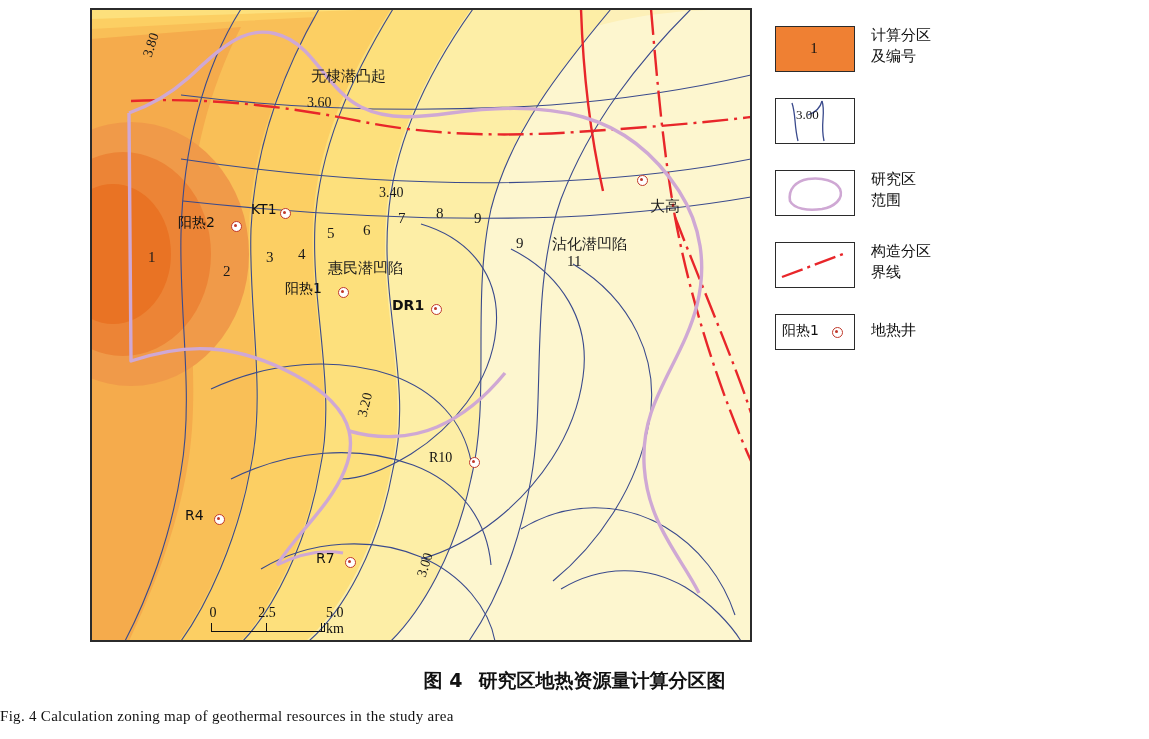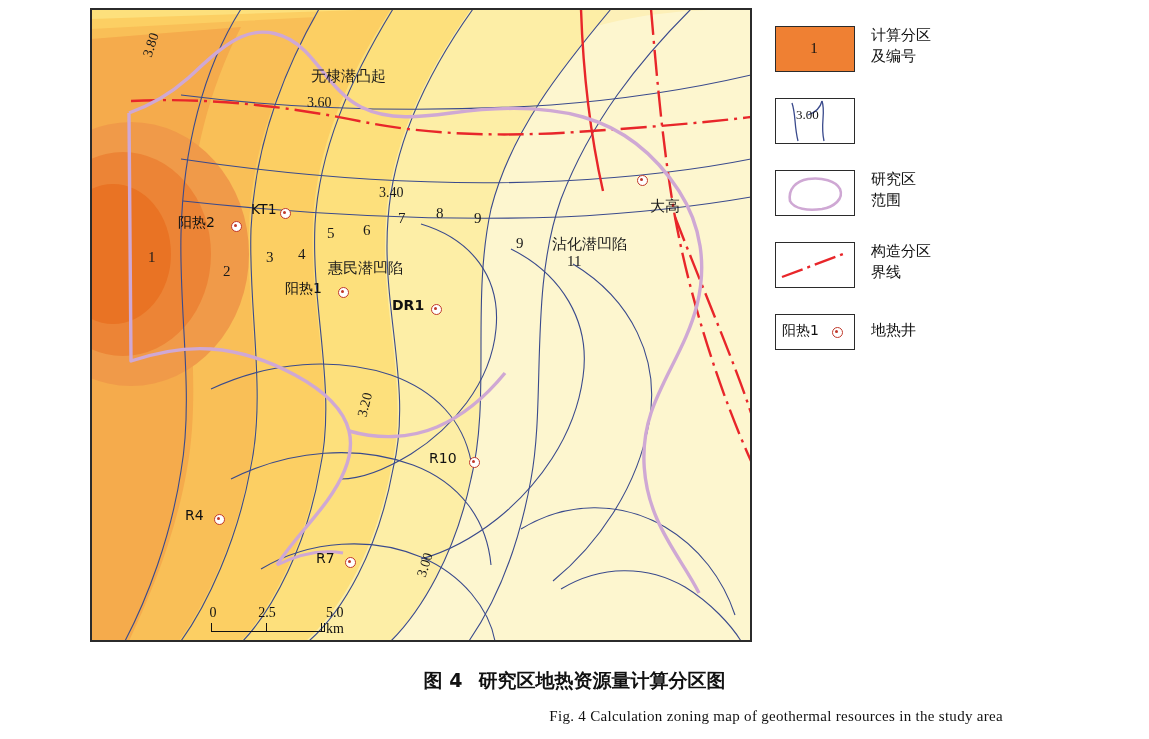--- a/index.html
+++ b/index.html
@@ -69,21 +69,21 @@
         font-family:"Liberation Serif", serif;}
 
   
   .caption-cn{
     position:absolute;left:0;top:668px;width:1149px;text-align:center;
     font-size:19px;font-weight:bold;color:#111;
     font-family:"DejaVu Sans", sans-serif;
   }
   .caption-cn .num{margin-right:16px;}
   .caption-en{
-    position:absolute;left:0;top:708px;width:1003px;text-align:right;
+    position:absolute;left:0;top:708px;width:1003px;text-align:left;
     font-size:15px;color:#111;font-family:"Liberation Serif", serif;
     letter-spacing:.3px;
   }
 </style>
 </head>
 <body>
 
 <div id="figure">
 
   <div class="map-frame">
@@ -189,21 +189,21 @@
     <div class="well" style="left:189px;top:199px;"></div>
     <div class="well-label" style="left:160px;top:192px;">KT1</div>
 
     <div class="well" style="left:247px;top:278px;"></div>
     <div class="well-label" style="left:194px;top:271px;">阳热1</div>
 
     <div class="well" style="left:340px;top:295px;"></div>
     <div class="well-label" style="left:301px;top:288px;font-weight:bold;">DR1</div>
 
     <div class="well" style="left:378px;top:448px;"></div>
-    <div class="well-label" style="left:338px;top:441px;">R10</div>
+    <div class="well-label" style="left:338px;top:441px;font-family:Liberation Serif, serif;">R10</div>
 
     <div class="well" style="left:123px;top:505px;"></div>
     <div class="well-label" style="left:94px;top:498px;">R4</div>
 
     <div class="well" style="left:254px;top:548px;"></div>
     <div class="well-label" style="left:225px;top:541px;">R7</div>
 
     <div class="scalebar">
       <div class="bar"></div>
       <div class="tick" style="left:0;"></div>

